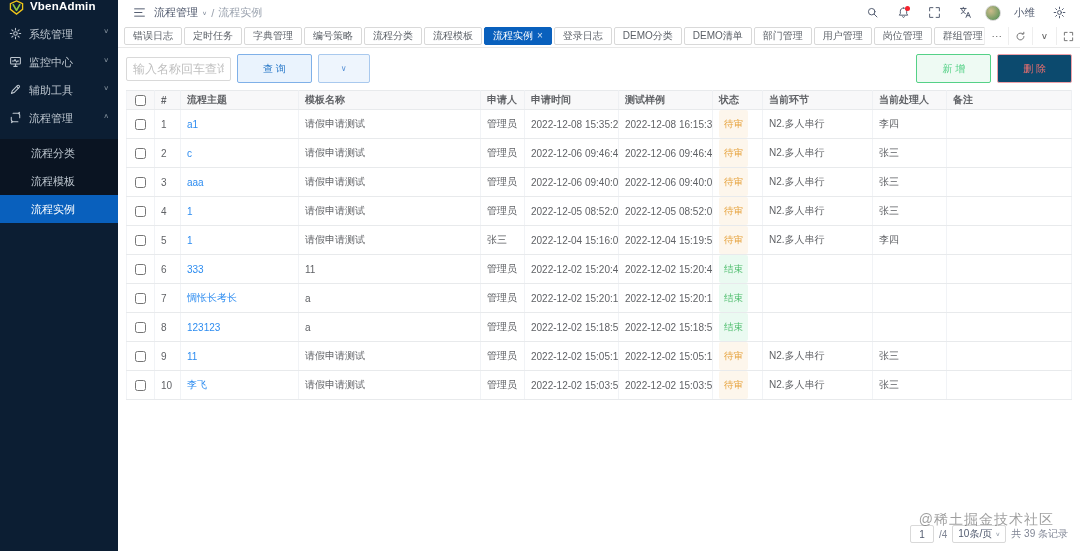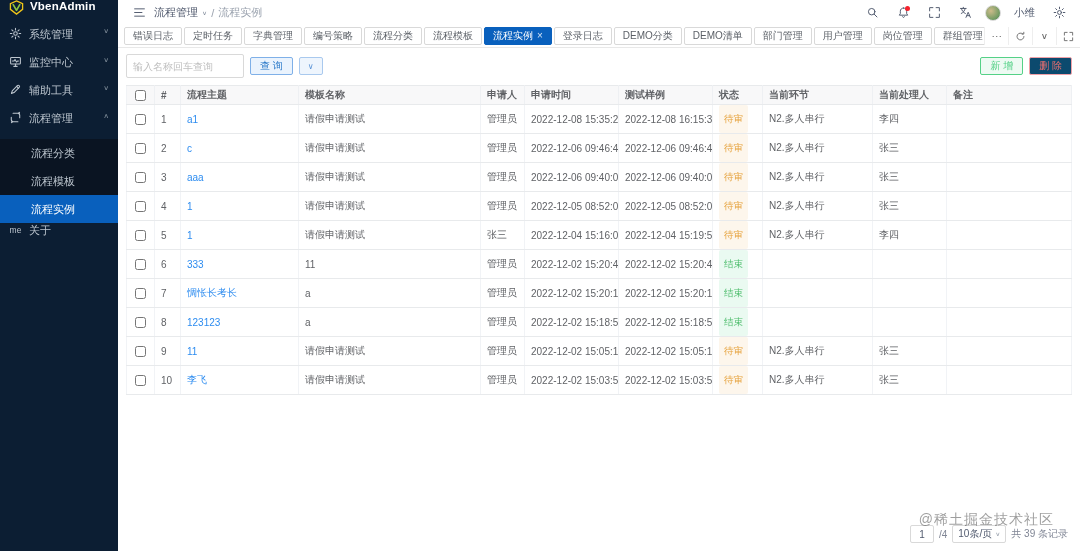--- a/index.html
+++ b/index.html
@@ -44,23 +44,23 @@
   .tab.active{background:#0960bd;border-color:#0960bd;color:#fff}
   .tab-close{font-size:10px;line-height:1;color:#cfe0f3;cursor:pointer}
   .tab-actions{display:flex;align-items:center;flex:0 0 auto;margin-bottom:2px}
   .tab-act{width:24px;height:18px;display:inline-flex;align-items:center;justify-content:center;border-left:1px solid #eee;cursor:pointer;color:#666}
   .tab-act svg{width:11px;height:11px;stroke:#666;fill:none;stroke-width:1.3;stroke-linecap:round;stroke-linejoin:round}
   .tab-act .txt{font-size:10px;color:#666;transform:scaleY(.85)}
 
   
   .content{flex:1;position:relative;padding:6px 8px 0 8px;display:flex;flex-direction:column;min-height:0}
   .toolbar{display:flex;align-items:center;gap:6px;margin-bottom:7px}
-  .search-input{width:118px;height:21px;border:1px solid #d9d9d9;border-radius:2px;padding:11px 6px;font-size:10px;color:#333;outline:none}
+  .search-input{width:105px;height:21px;border:1px solid #d9d9d9;border-radius:2px;padding:11px 6px;font-size:12px;color:#333;outline:none}
   .search-input::placeholder{color:#bfbfbf}
-  .btn{height:18px;border-radius:2px;font-size:10px;padding:0 9px;cursor:pointer;display:inline-flex;align-items:center;gap:3px}
+  .btn{height:29px;border-radius:2px;font-size:10px;padding:0 25px;cursor:pointer;display:inline-flex;align-items:center;gap:3px}
   .btn-query{border:1px solid #7fb0e8;background:#eaf3fd;color:#2878c8}
   .btn-expand{border:1px solid #a9c9ee;background:#eef5fd;color:#5a93d6;width:24px;justify-content:center;font-size:8px}
   .spacer{flex:1}
   .btn-add{border:1px solid #55d187;background:#eefaf3;color:#55d187}
   .btn-del{border:1px solid #f0a1a8;background:#0c4a6e;color:#ed6f6f}
 
   table{border-collapse:collapse;table-layout:fixed;width:100%;font-size:10px}
   thead th{background:#f8f8f9;color:#606266;font-weight:bold;text-align:left;height:19px;padding:0 6px;
            border-bottom:1px solid #e8eaec;border-right:1px solid #eef0f3;white-space:nowrap;overflow:hidden}
   tbody td{height:23px;padding:0 6px;color:#606266;border-bottom:1px solid #e8eaec;border-right:1px solid #f1f3f6;
@@ -134,26 +134,20 @@
               <path d="M4.5 13.2L3 12M4.5 13.2L3 14.4"></path>
             </svg>
           </span>
           <span class="mlabel">流程管理</span>
           <span class="chev">∧</span>
         </div>
         <div class="submenu">
           <div class="submenu-item">流程分类</div>
           <div class="submenu-item">流程模板</div>
           <div class="submenu-item active">流程实例</div>
-        </div>
-        <div class="menu-item">
-          <span class="micon">
-            <i class="me-txt">me</i>
-          </span>
-          <span class="mlabel">关于</span>
         </div>
       </nav>
   </aside>
 
   <div class="main">
 
     <header class="topbar">
       <span class="tb-icon">
         <svg viewBox="0 0 16 16">
             <path d="M2 3.5h12M2 8h9M2 12.5h12"></path>

